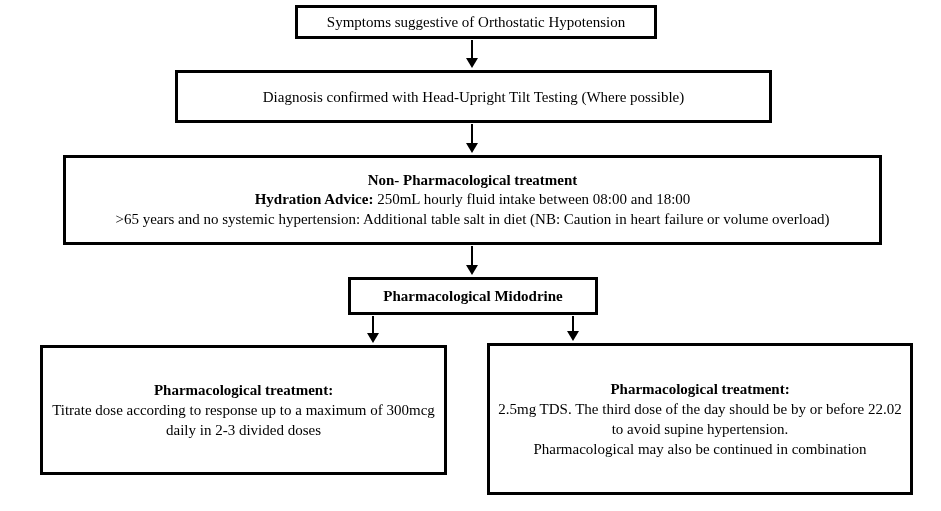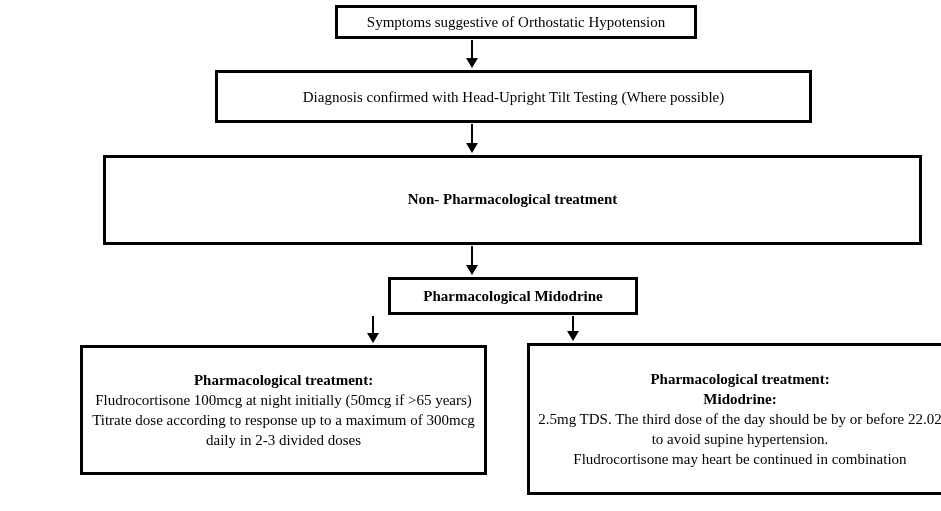--- a/index.html
+++ b/index.html
@@ -18,21 +18,20 @@
   }
   .fbox {
     position: absolute;
     box-sizing: border-box;
     border: 3px solid #000000;
     background: #ffffff;
     display: flex;
     flex-direction: column;
     justify-content: center;
     text-align: center;
-    margin-left: 40px;
   }
   .fbox .line {
     line-height: 20px;
     font-size: 15px;
   }
   .bold { font-weight: bold; }
   .box-symptoms {
     left: 295px; top: 5px; width: 362px; height: 34px;
     font-size: 15.5px;
   }
@@ -100,20 +99,22 @@
     <div class="line">Diagnosis confirmed with Head-Upright Tilt Testing (Where possible)</div>
   </div>
 
   <div class="arrow arrow-2">
     <div class="shaft"></div>
     <div class="head"></div>
   </div>
 
   <div class="fbox box-nonpharm">
     <div class="line bold">Non- Pharmacological treatment</div>
+    <div class="line"><span class="bold">Hydration Advice:</span><span> 250mL hourly fluid intake between 08:00 and 18:00</span></div>
+    <div class="line">&gt;65 years and no systemic hypertension: Additional table salt in diet (NB: Caution in heart failure or volume overload)</div>
   </div>
 
   <div class="arrow arrow-3">
     <div class="shaft"></div>
     <div class="head"></div>
   </div>
 
   <div class="fbox box-pharm">
     <div class="line bold">Pharmacological Midodrine</div>
   </div>
@@ -123,24 +124,22 @@
     <div class="head"></div>
   </div>
 
   <div class="arrow arrow-5">
     <div class="shaft"></div>
     <div class="head"></div>
   </div>
 
   <div class="fbox box-volume">
     <div class="line bold">Pharmacological treatment:</div>
-    <div class="line">Fludrocortisone 100mcg at night initially (50mcg if &gt;65 years)</div>
     <div class="line">Titrate dose according to response up to a maximum of 300mcg daily in 2-3 divided doses</div>
   </div>
 
   <div class="fbox box-midodrine">
     <div class="line bold">Pharmacological treatment:</div>
-    <div class="line bold">Midodrine:</div>
     <div class="line">2.5mg TDS. The third dose of the day should be by or before 22.02 to avoid supine hypertension.</div>
-    <div class="line">Fludrocortisone may heart be continued in combination</div>
+    <div class="line">Pharmacological may also be continued in combination</div>
   </div>
 
 </div>
 
 </body></html>

